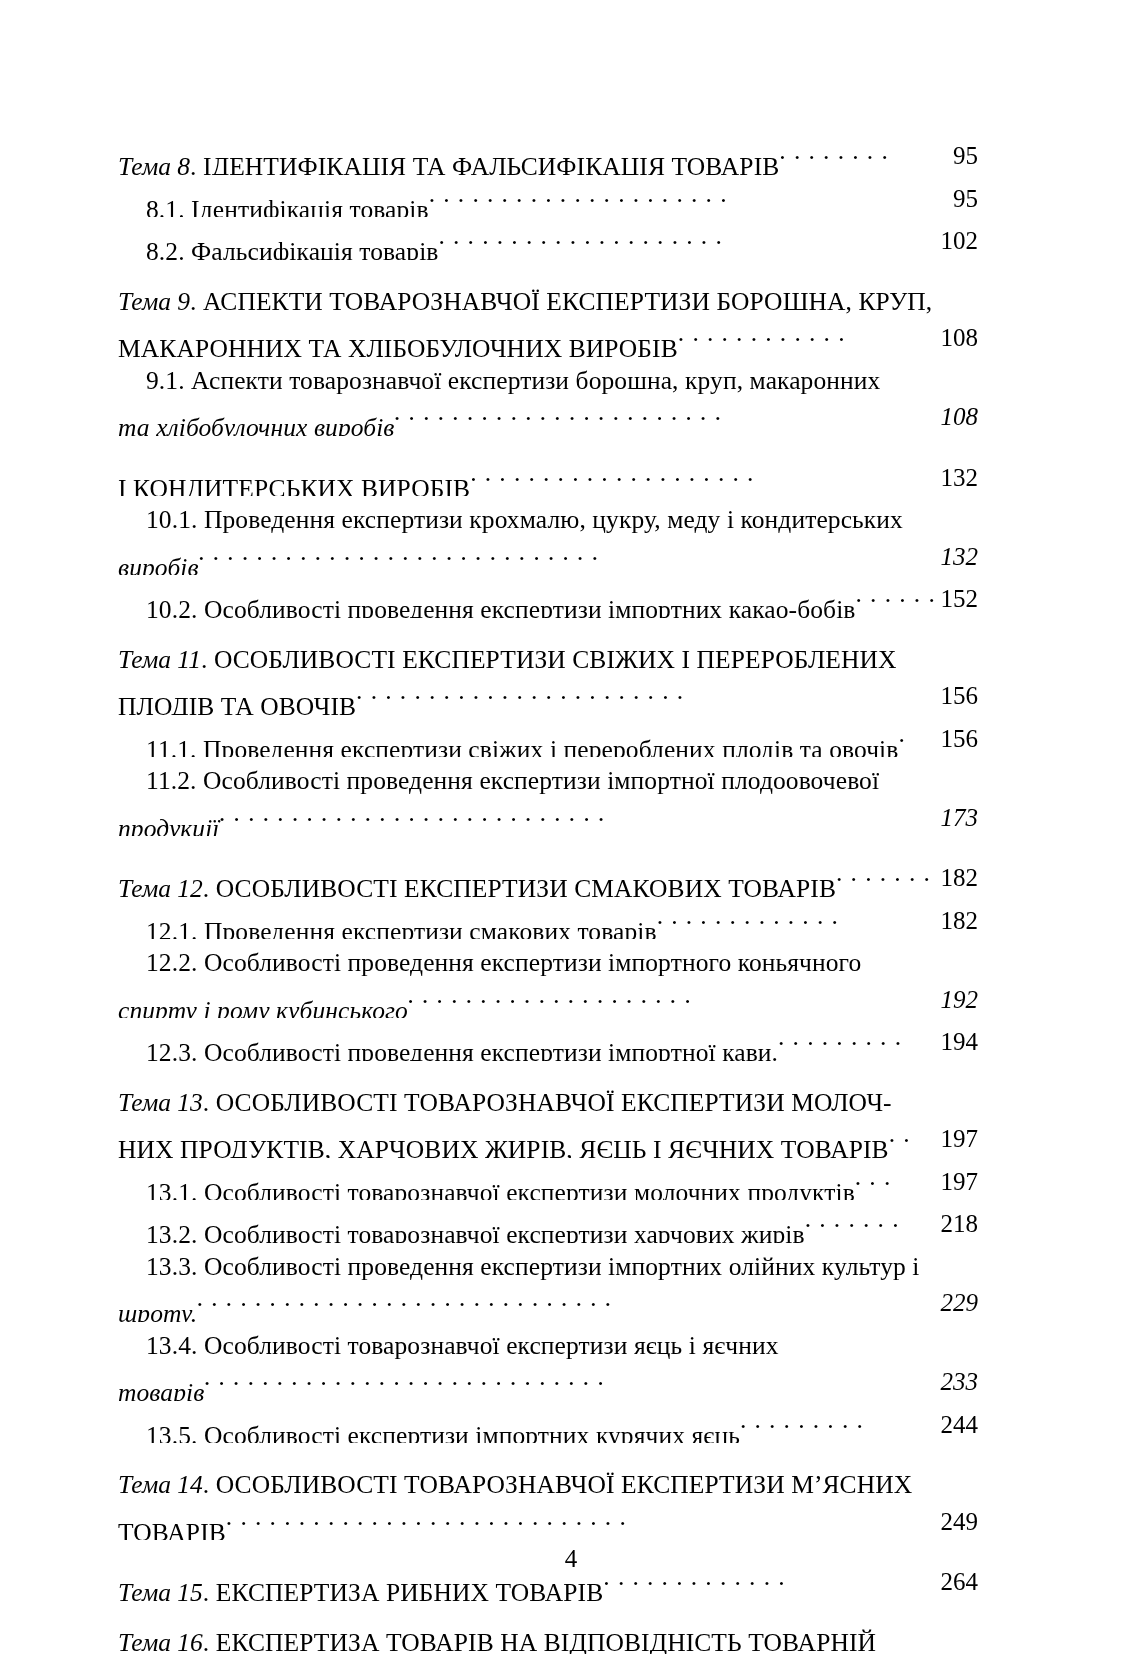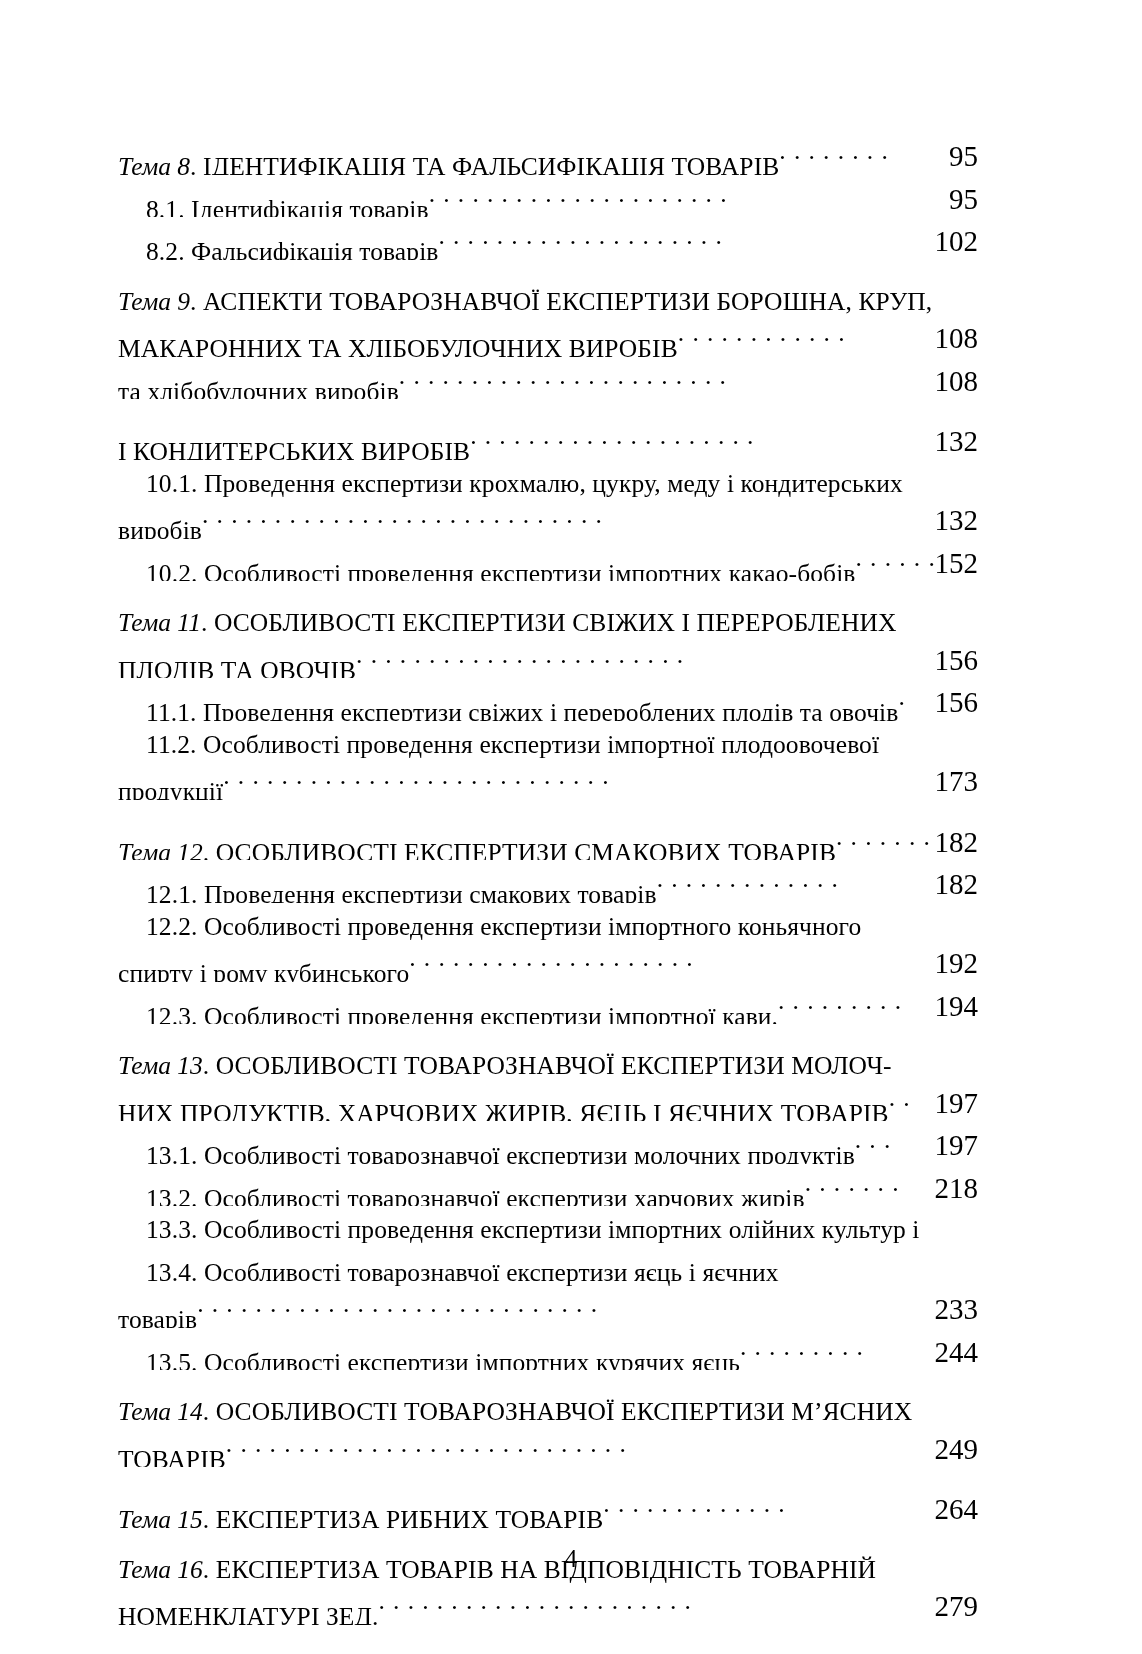--- a/index.html
+++ b/index.html
@@ -57,20 +57,21 @@
     line-height: 36.5px;
     white-space: nowrap;
     overflow: hidden;
   }
 
   .line.sub {
     padding-left: 28px;
   }
   .line.sub-cont {
     padding-left: 0px;
+    font-style: italic;
   }
 
   .txt {
     font-size: 25.5px;
     letter-spacing: 0.1px;
   }
 
   .theme-label {
     font-style: italic;
     font-size: 25.5px;
@@ -89,21 +90,21 @@
     vertical-align: baseline;
   }
 
   
   .pageno {
     position: absolute;
     right: 0;
     top: 0;
     width: 62px;
     text-align: right;
-    font-size: 29px;
+    font-size: 25px;
     line-height: 36.5px;
   }
 
   
   #folio {
     position: absolute;
     left: 0;
     top: 1545px;
     width: 1142px;
     text-align: center;
@@ -123,20 +124,21 @@
         <div class="line sub"><span class="txt">8.1. Ідентифікація товарів</span><span class="leader"> .....................</span><span class="pageno">95</span></div>
       </div>
       <div class="entry level-sub">
         <div class="line sub"><span class="txt">8.2. Фальсифікація товарів</span><span class="leader"> ....................</span><span class="pageno">102</span></div>
       </div>
       <div class="entry level-theme">
         <div class="line"><span class="theme-label">Тема 9</span><span class="txt">. АСПЕКТИ ТОВАРОЗНАВЧОЇ ЕКСПЕРТИЗИ БОРОШНА, КРУП,</span></div>
         <div class="line"><span class="txt">МАКАРОННИХ ТА ХЛІБОБУЛОЧНИХ ВИРОБІВ</span><span class="leader"> ............</span><span class="pageno">108</span></div>
       </div>
       <div class="entry level-sub">
+        <div class="line sub"><span class="txt">9.1. Аспекти товарознавчої експертизи борошна, круп, макаронних</span></div>
         <div class="line sub-cont"><span class="txt">та хлібобулочних виробів</span><span class="leader"> .......................</span><span class="pageno">108</span></div>
       </div>
       <div class="entry level-theme">
         <div class="line"><span class="txt">І КОНДИТЕРСЬКИХ ВИРОБІВ</span><span class="leader"> ....................</span><span class="pageno">132</span></div>
       </div>
       <div class="entry level-sub">
         <div class="line sub"><span class="txt">10.1. Проведення експертизи крохмалю, цукру, меду і кондитерських</span></div>
         <div class="line sub-cont"><span class="txt">виробів</span><span class="leader"> ............................</span><span class="pageno">132</span></div>
       </div>
       <div class="entry level-sub">
@@ -171,20 +173,21 @@
         <div class="line"><span class="txt">НИХ ПРОДУКТІВ, ХАРЧОВИХ ЖИРІВ, ЯЄЦЬ І ЯЄЧНИХ ТОВАРІВ</span><span class="leader"> ..</span><span class="pageno">197</span></div>
       </div>
       <div class="entry level-sub">
         <div class="line sub"><span class="txt">13.1. Особливості товарознавчої експертизи молочних продуктів</span><span class="leader"> ...</span><span class="pageno">197</span></div>
       </div>
       <div class="entry level-sub">
         <div class="line sub"><span class="txt">13.2. Особливості товарознавчої експертизи харчових жирів</span><span class="leader"> .......</span><span class="pageno">218</span></div>
       </div>
       <div class="entry level-sub">
         <div class="line sub"><span class="txt">13.3. Особливості проведення експертизи імпортних олійних культур і</span></div>
+        <div class="line sub-cont"><span class="txt">шроту.</span><span class="leader"> .............................</span><span class="pageno">229</span></div>
       </div>
       <div class="entry level-sub">
         <div class="line sub"><span class="txt">13.4. Особливості товарознавчої експертизи яєць і яєчних</span></div>
         <div class="line sub-cont"><span class="txt">товарів</span><span class="leader"> ............................</span><span class="pageno">233</span></div>
       </div>
       <div class="entry level-sub">
         <div class="line sub"><span class="txt">13.5. Особливості експертизи імпортних курячих яєць</span><span class="leader"> .........</span><span class="pageno">244</span></div>
       </div>
       <div class="entry level-theme">
         <div class="line"><span class="theme-label">Тема 14</span><span class="txt">. ОСОБЛИВОСТІ ТОВАРОЗНАВЧОЇ ЕКСПЕРТИЗИ М’ЯСНИХ</span></div>

